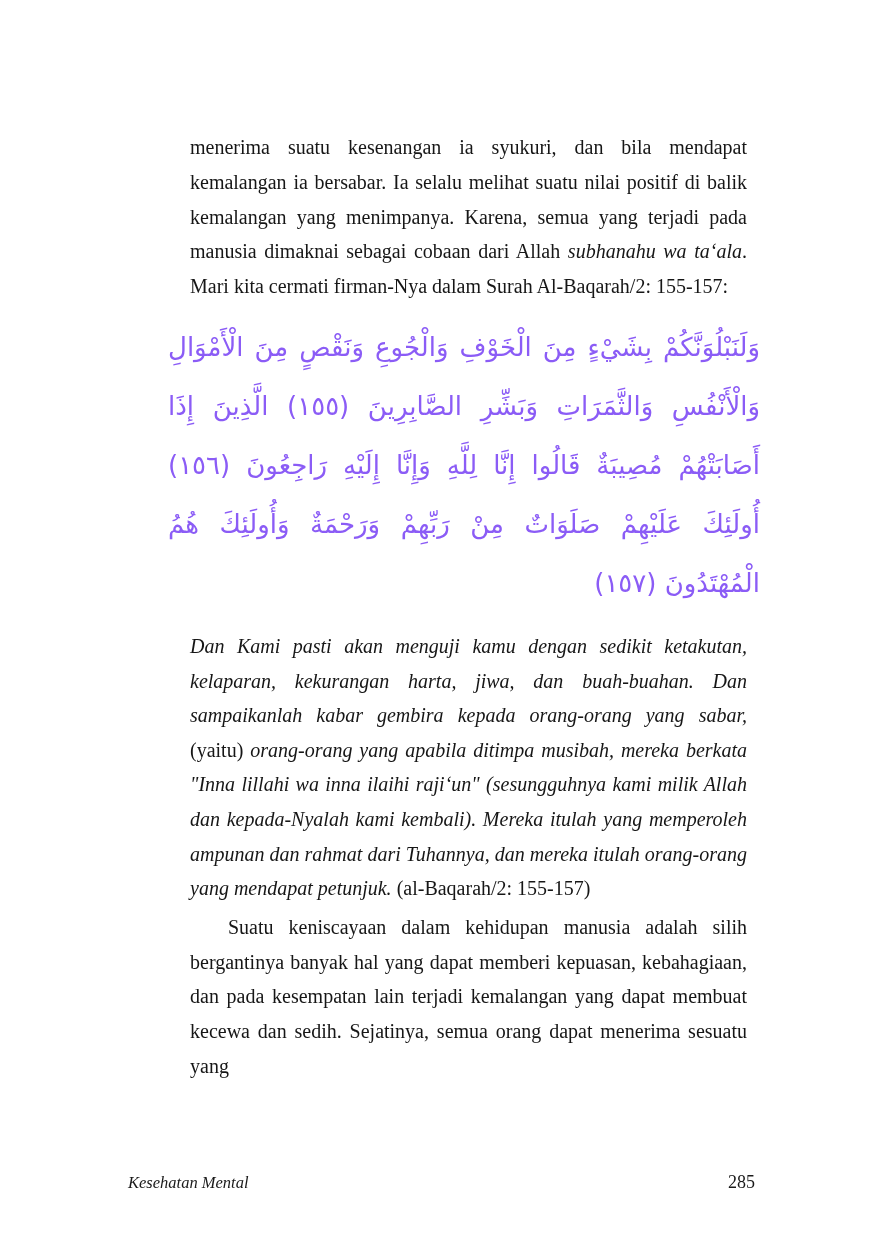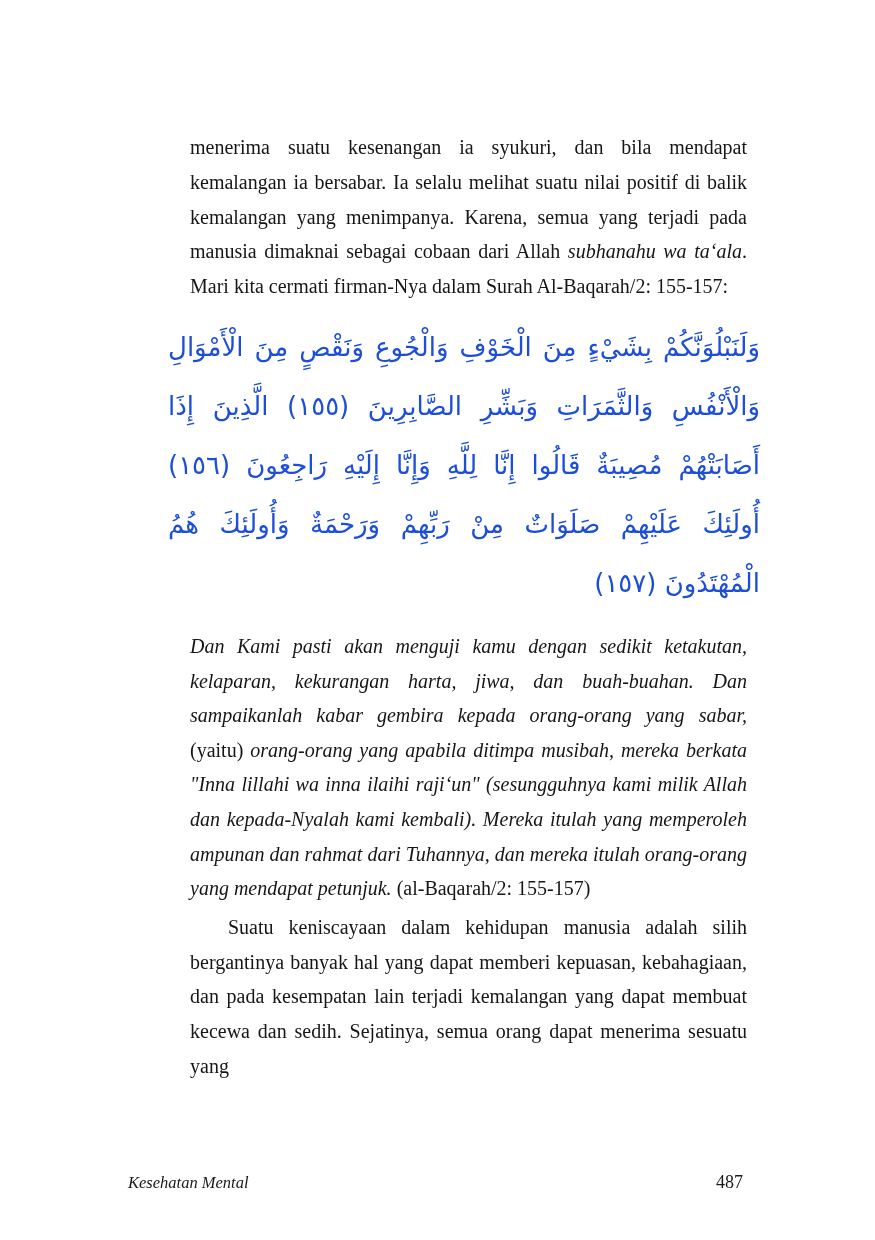--- a/index.html
+++ b/index.html
@@ -30,37 +30,37 @@
   }
   .italic { font-style: italic; }
   .roman { font-style: normal; }
   .arabic {
     direction: rtl;
     unicode-bidi: embed;
     font-family: "DejaVu Sans", sans-serif;
     font-size: 26px;
     line-height: 59px;
     text-align: justify;
-    color: #1d4ed8;
+    color: #8b5cf6;
     width: 592px;
     margin: 14px 0 16px -22px;
   }
   .translation {
     font-size: 20px;
     line-height: 34.6px;
     text-align: justify;
   }
   .para2 {
     margin-top: 4px;
     text-indent: 38px;
   }
   .footer {
     position: absolute;
     left: 128px;
-    right: 132px;
+    right: 120px;
     top: 1172px;
     display: flex;
     justify-content: space-between;
     align-items: baseline;
   }
   .footer-title {
     font-style: italic;
     font-size: 16.5px;
     color: #1a1a1a;
   }
@@ -81,16 +81,16 @@
     <div class="arabic" dir="rtl" lang="ar">وَلَنَبْلُوَنَّكُمْ بِشَيْءٍ مِنَ الْخَوْفِ وَالْجُوعِ وَنَقْصٍ مِنَ الْأَمْوَالِ وَالْأَنْفُسِ وَالثَّمَرَاتِ وَبَشِّرِ الصَّابِرِينَ (١٥٥) الَّذِينَ إِذَا أَصَابَتْهُمْ مُصِيبَةٌ قَالُوا إِنَّا لِلَّهِ وَإِنَّا إِلَيْهِ رَاجِعُونَ (١٥٦) أُولَئِكَ عَلَيْهِمْ صَلَوَاتٌ مِنْ رَبِّهِمْ وَرَحْمَةٌ وَأُولَئِكَ هُمُ الْمُهْتَدُونَ (١٥٧)</div>
 
     <p class="para translation"><span class="italic">Dan Kami pasti akan menguji kamu dengan sedikit ketakutan, kelaparan, kekurangan harta, jiwa, dan buah-buahan. Dan sampaikanlah kabar gembira kepada orang-orang yang sabar, </span><span class="roman">(yaitu)</span><span class="italic"> orang-orang yang apabila ditimpa musibah, mereka berkata "Inna lillahi wa inna ilaihi raji‘un" (sesungguhnya kami milik Allah dan kepada-Nyalah kami kembali). Mereka itulah yang memperoleh ampunan dan rahmat dari Tuhannya, dan mereka itulah orang-orang yang mendapat petunjuk. </span><span class="roman">(al-Baqarah/2: 155-157)</span></p>
 
     <p class="para para2">Suatu keniscayaan dalam kehidupan manusia adalah silih bergantinya banyak hal yang dapat memberi kepuasan, kebahagiaan, dan pada kesempatan lain terjadi kemalangan yang dapat membuat kecewa dan sedih. Sejatinya, semua orang dapat menerima sesuatu yang</p>
 
   </div>
 
   <div class="footer">
     <span class="footer-title">Kesehatan Mental</span>
-    <span class="page-number">487</span>
+    <span class="page-number">285</span>
   </div>
 
 </div>
 
 </body></html>

